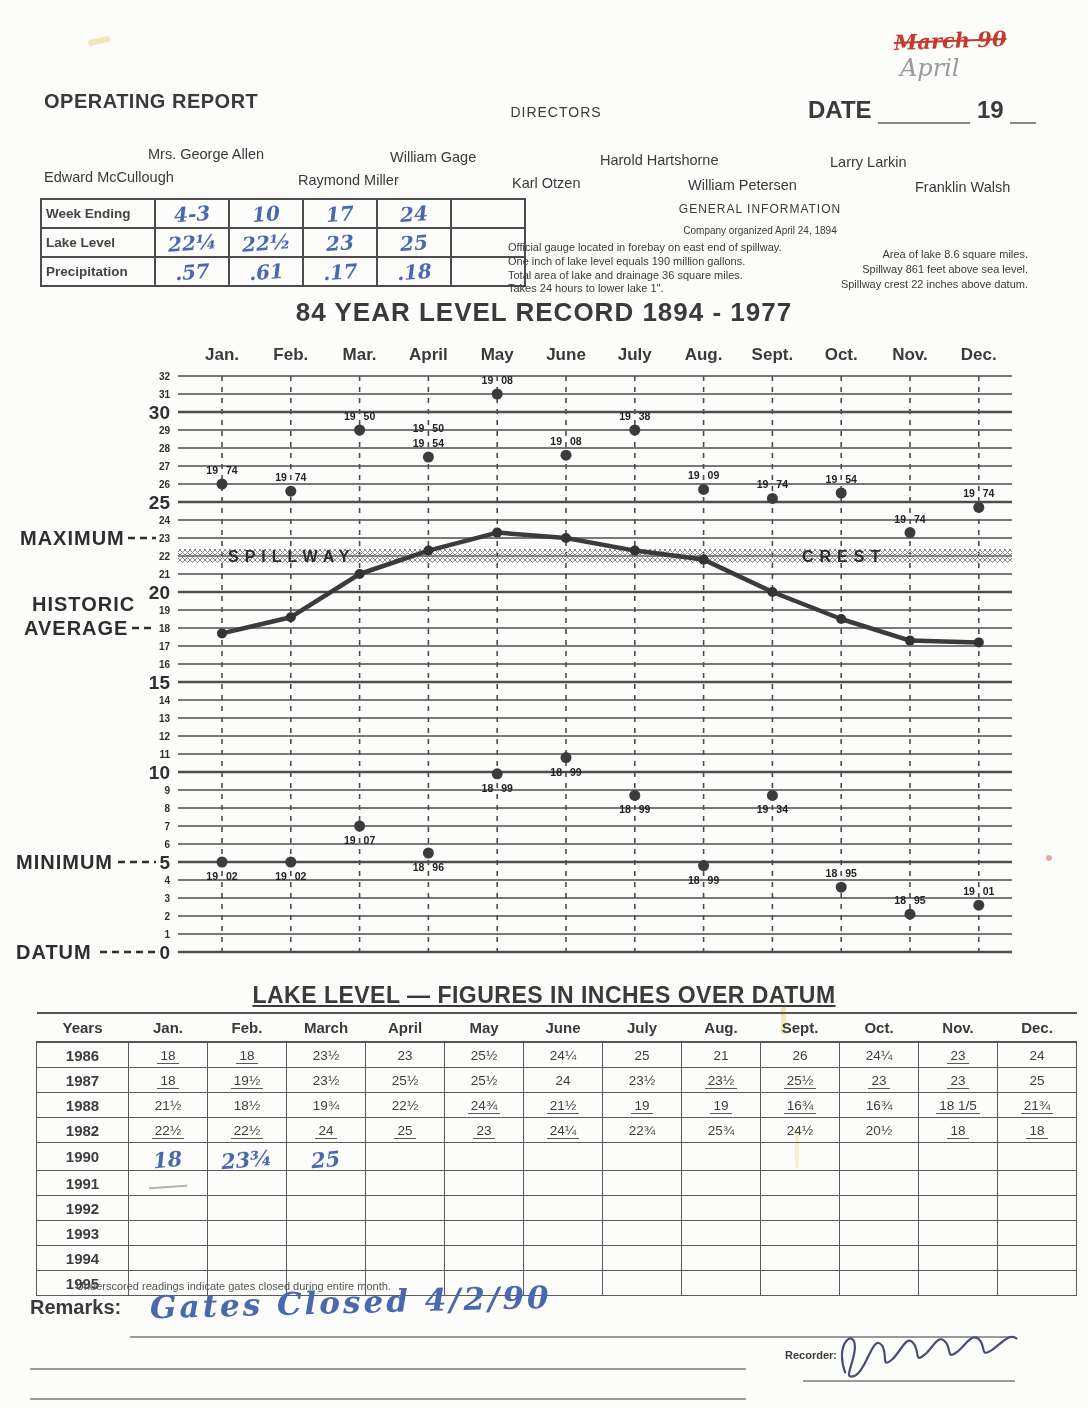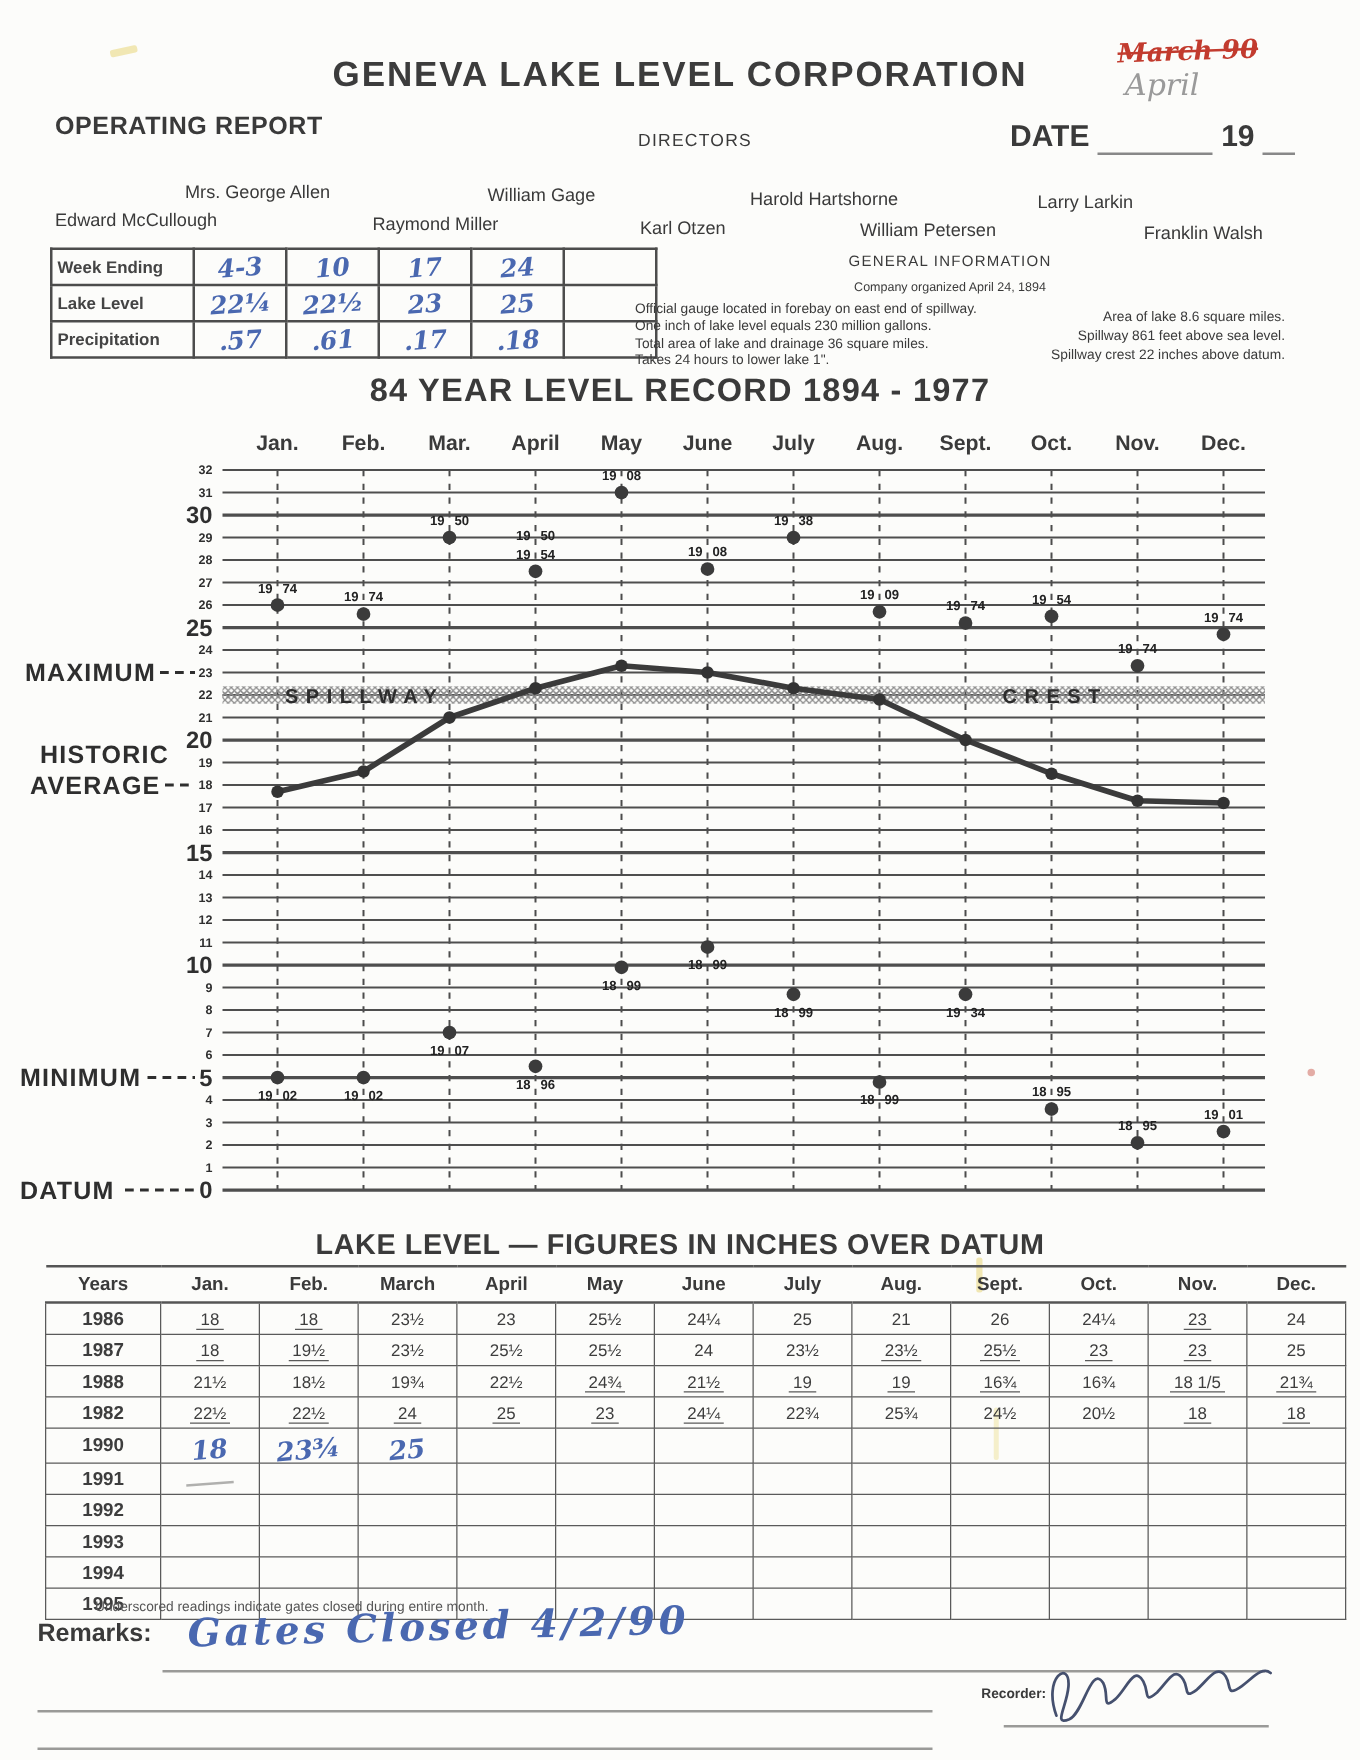--- a/index.html
+++ b/index.html
@@ -29,21 +29,21 @@
   
   .gi-head{left:560px;width:400px;top:202px;text-align:center;font-size:12px;letter-spacing:1px;}
   .gi-org{left:560px;width:400px;top:225px;text-align:center;font-size:10px;}
   .gi-left{left:508px;top:241px;width:340px;font-size:11px;line-height:1.25;}
   .gi-right{left:800px;top:247px;width:228px;font-size:11px;line-height:1.35;text-align:right;}
   
   .chart-title{top:297px;font-size:26px;font-weight:bold;letter-spacing:1px;}
   .chart-sub{top:331px;font-size:10.5px;font-weight:bold;letter-spacing:2px;color:#444;}
   #chartbox{left:0;top:340px;width:1088px;height:632px;}
   
-  .table-title{top:982px;font-size:23px;font-weight:bold;letter-spacing:.5px;}
+  .table-title{top:982px;font-size:23px;font-weight:bold;letter-spacing:.5px;text-decoration:underline;}
   #laketab{left:36px;top:1012px;border-collapse:collapse;table-layout:fixed;}
   #laketab th{font-size:15px;font-weight:bold;height:25px;border-top:2px solid #555;
               border-bottom:2px solid #555;color:#3a3a3a;}
   #laketab td{border:1.6px solid #5a5a5a;height:22px;text-align:center;font-size:13.5px;
               color:#3d3d3d;overflow:visible;}
   #laketab td.year{font-weight:bold;font-size:15px;}
   .und{border-bottom:1.8px solid #5a5a5a;padding:0 3px 0;}
   #laketab td span.hw{display:inline-block;font-size:21px;transform:rotate(-5deg);position:relative;top:3px;}
   .pencil-dash{display:inline-block;width:38px;height:0;border-bottom:2px solid #b0b0ae;
                transform:rotate(-4deg);}
@@ -59,21 +59,20 @@
 </head>
 <body>
 
 <div id="page">
 
   <div class="ymark" style="left:88px;top:38px;width:22px;height:6px;transform:rotate(-12deg);"></div>
   <div class="ymark" style="left:781px;top:1006px;width:5px;height:28px;"></div>
   <div class="ymark" style="left:795px;top:1126px;width:4px;height:42px;opacity:.3;"></div>
   <div class="reddot" style="left:1046px;top:855px;"></div>
 
-  <div class="abs center doc-title">GENEVA LAKE LEVEL CORPORATION</div>
   <div class="abs hw-red">March 90</div>
   <div class="abs hw-pencil">April</div>
   <div class="abs op-report">OPERATING REPORT</div>
   <div class="abs center directors-label">DIRECTORS</div>
   <div class="abs date-group">
     <span>DATE</span>
     <span class="blank-line" style="width:92px;"></span>
     <span>19</span>
     <span class="blank-line" style="width:26px;"></span>
   </div>
@@ -114,21 +113,21 @@
           <td class="val"><span class="hw">.18</span></td>
           <td class="val"><span class="hw"></span></td>
      </tr>
       </tbody>
     </table>
 
   <div class="abs gi-head">GENERAL INFORMATION</div>
   <div class="abs gi-org">Company organized April 24, 1894</div>
   <div class="abs gi-left">
     <div>Official gauge located in forebay on east end of spillway.</div>
-    <div>One inch of lake level equals 230 million gallons.</div>
+    <div>One inch of lake level equals 190 million gallons.</div>
     <div>Total area of lake and drainage 36 square miles.</div>
     <div>Takes 24 hours to lower lake 1".</div>
   </div>
   <div class="abs gi-right">
     <div>Area of lake 8.6 square miles.</div>
     <div>Spillway 861 feet above sea level.</div>
     <div>Spillway crest 22 inches above datum.</div>
   </div>
 
   <div class="abs center chart-title">84 YEAR LEVEL RECORD 1894 - 1977</div>

